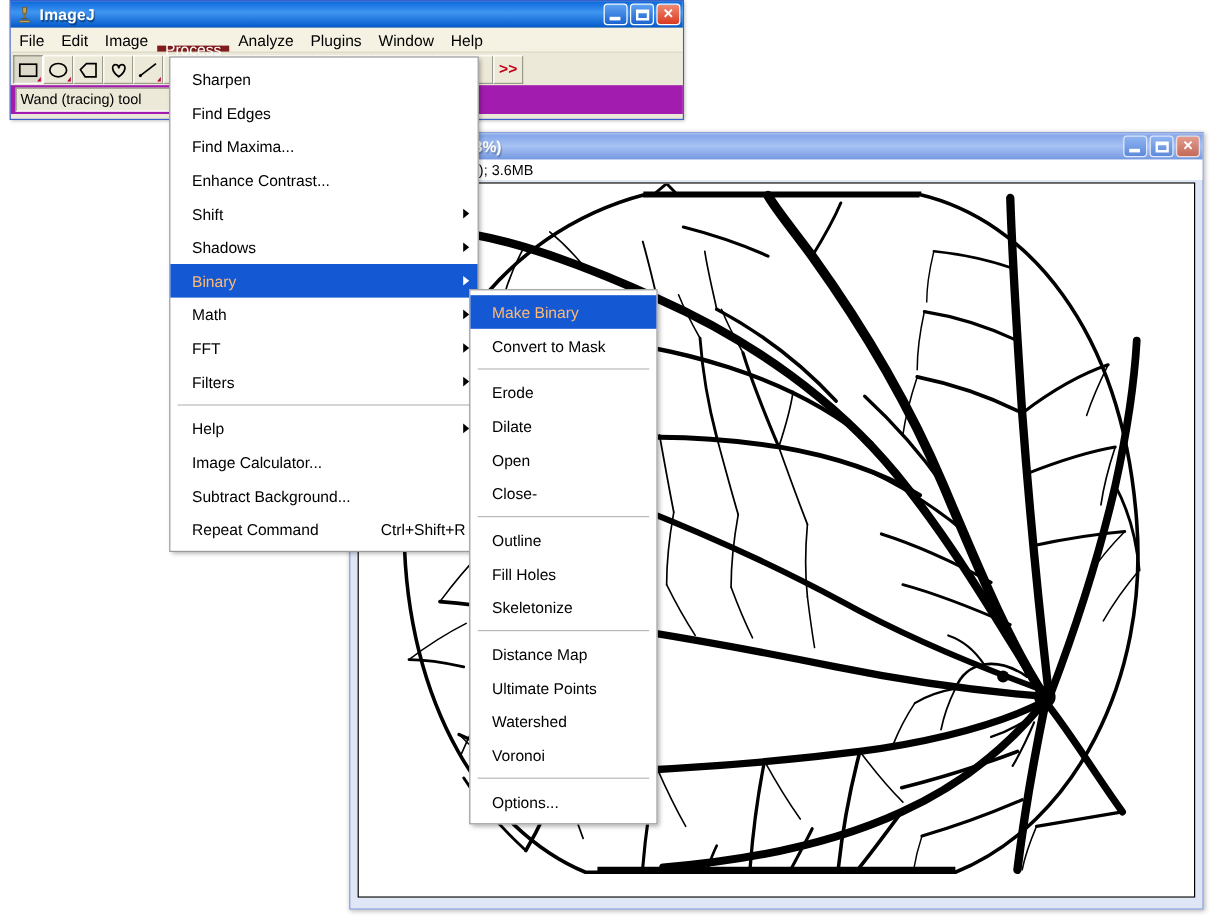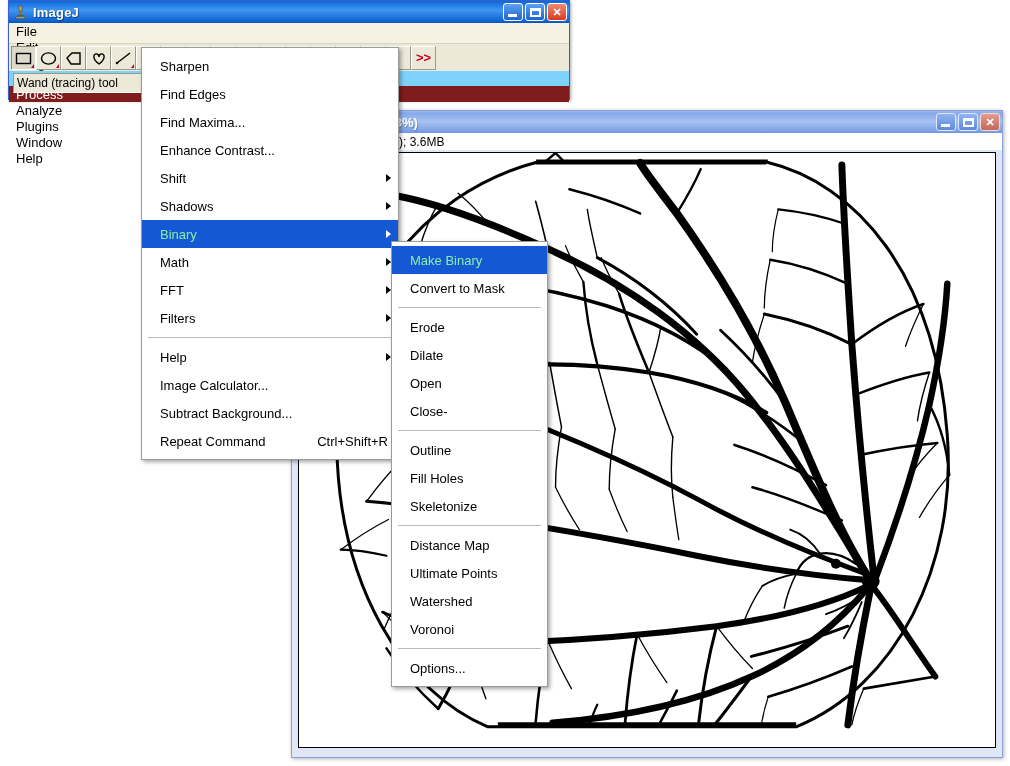--- a/index.html
+++ b/index.html
@@ -43,21 +43,21 @@
   }
   .wbtn.close{background:linear-gradient(to bottom,#f08a72,#d93a21);}
   .wbtn .g{position:absolute;left:0;right:0;top:0;bottom:0;display:flex;align-items:center;justify-content:center;
            color:#fff;font-size:11px;font-weight:bold;line-height:1;}
   .wbtn .minglyph{position:absolute;left:4px;bottom:3px;width:9px;height:3px;background:#fff;}
   .wbtn .maxglyph{position:absolute;left:4px;top:4px;width:11px;height:9px;border:2px solid #fff;border-top-width:3px;box-sizing:border-box;}
 
   
   #imagej-menubar{
     height:20px;background:#f5f2e3;display:flex;align-items:stretch;
-    border-bottom:1px solid #d8d4c0;font-size:13px;flex-direction:column;
+    border-bottom:1px solid #d8d4c0;font-size:13px;
   }
   .mb-item{padding:1px 7px 0 7px;display:flex;align-items:center;cursor:default;color:#000;}
   .mb-item.active{background:#7f1d1d;color:#fff;margin-top:15px;}
 
   
   #imagej-toolbar{
     height:27px;background:#ece9d8;display:flex;align-items:center;padding-left:2px;
   }
   .tool{
     width:25px;height:24px;box-sizing:border-box;
@@ -72,21 +72,21 @@
   }
   .tool svg{position:absolute;left:2px;top:2px;}
   .tool .tri{position:absolute;right:1px;bottom:1px;width:0;height:0;
     border-left:3px solid transparent;border-right:0;border-bottom:4px solid #c00030;}
   #imagej-toolbar .more{
     color:#c00018;font-weight:bold;font-size:13px;display:flex;align-items:center;justify-content:center;
   }
 
   
   #imagej-status{
-    height:24px;background:#7dd3fc;display:flex;align-items:center;
+    height:24px;background:#a21caf;display:flex;align-items:center;
     padding-left:4px;
   }
   #imagej-status .sb{
     flex:0 0 auto;min-width:132px;height:18px;background:#ece9d8;
     border:1px solid #9a9a8a;border-right-color:#fff;border-bottom-color:#fff;
     display:flex;align-items:center;padding:0 3px;font-size:12px;
   }
 
   
   #image-window{
@@ -121,21 +121,21 @@
   .popup{
     position:absolute;background:#ffffff;
     border:1px solid #9a9a9a;
     box-shadow:2px 2px 4px rgba(0,0,0,.35);
     padding:4px 0;font-size:13px;z-index:50;
   }
   .mi{
     height:28px;display:flex;align-items:center;
     padding:0 10px 0 18px;white-space:nowrap;position:relative;color:#000;
   }
-  .mi.sel{background:#1458d4;color:#86efac;}
+  .mi.sel{background:#1458d4;color:#fdba74;}
   .mi .accel{margin-left:auto;padding-left:34px;}
   .mi .arrow{
     position:absolute;right:7px;top:50%;margin-top:-4px;
     width:0;height:0;border-top:4px solid transparent;border-bottom:4px solid transparent;
     border-left:5px solid #000;
   }
   .mi.sel .arrow{border-left-color:#ffffff;}
   .sep{height:1px;background:#b9b9b9;margin:5px 6px;}
 
   #process-menu{left:141px;top:47px;width:256px;}

